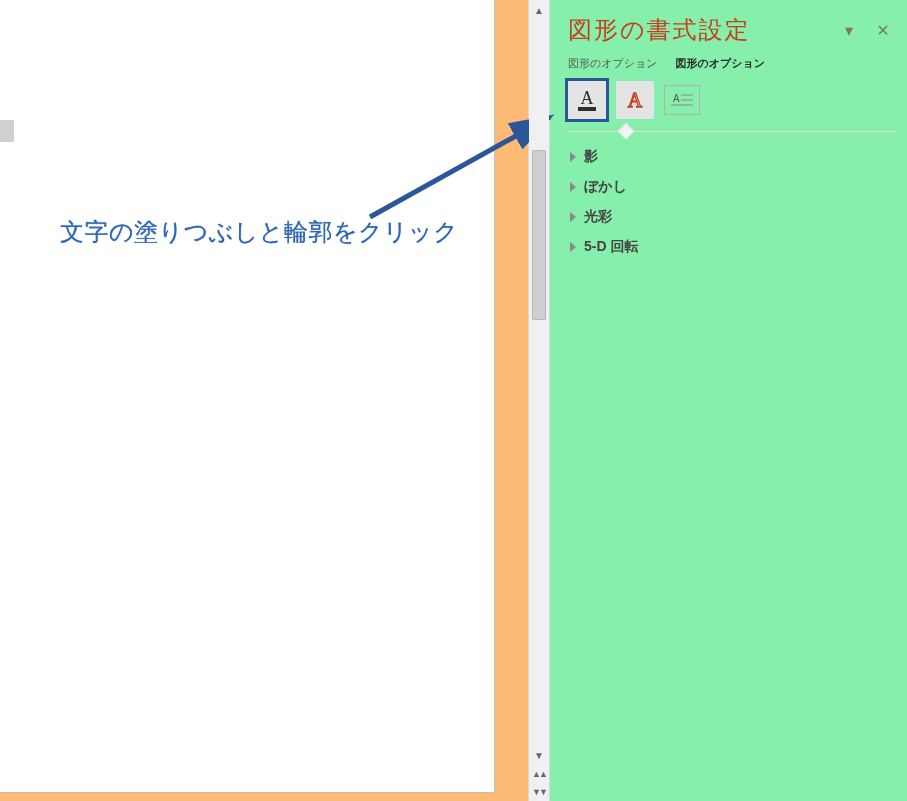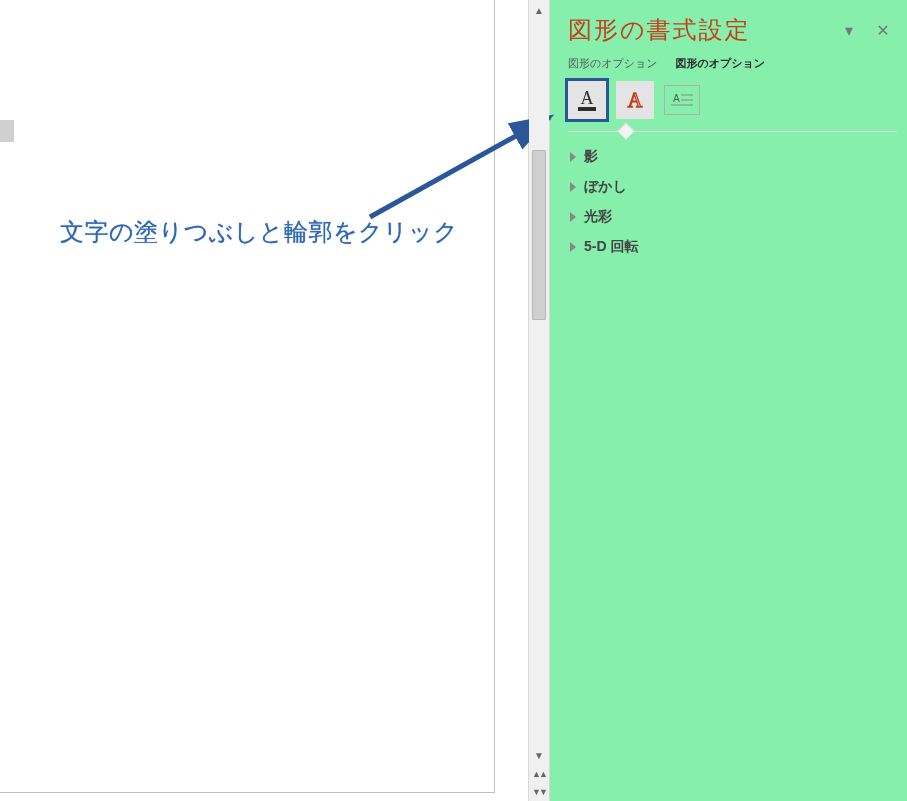--- a/index.html
+++ b/index.html
@@ -16,21 +16,21 @@
   .workspace {
     display: flex;
     width: 100%;
     height: 100%;
   }
 
   .canvas-area {
     position: relative;
     flex: 0 0 528px;
     height: 100%;
-    background: #ffffff;
+    background: #fdba74;
   }
   .canvas-page {
     position: absolute;
     left: 0;
     top: 0;
     width: 495px;
     height: 793px;
     background: #ffffff;
     border-right: 1px solid #bfbfbf;
     border-bottom: 1px solid #bfbfbf;

